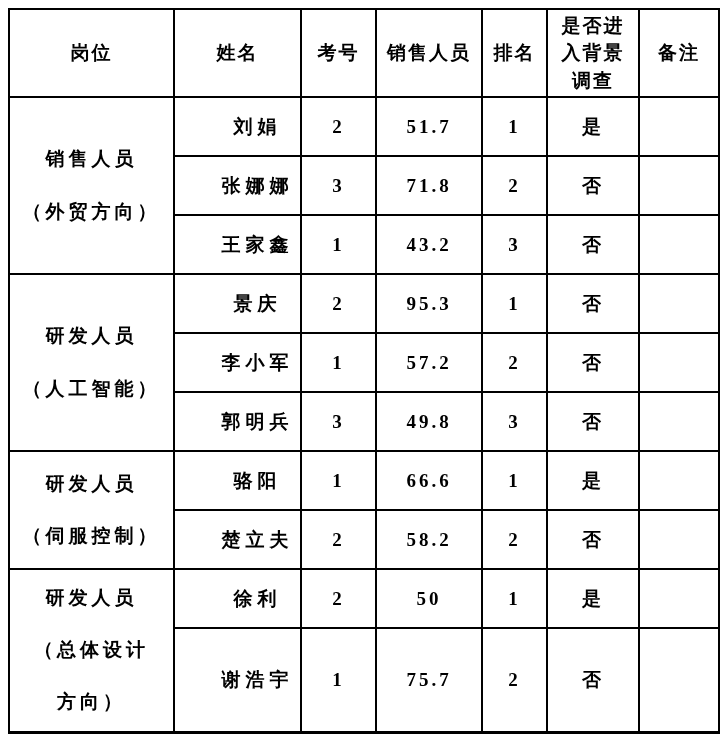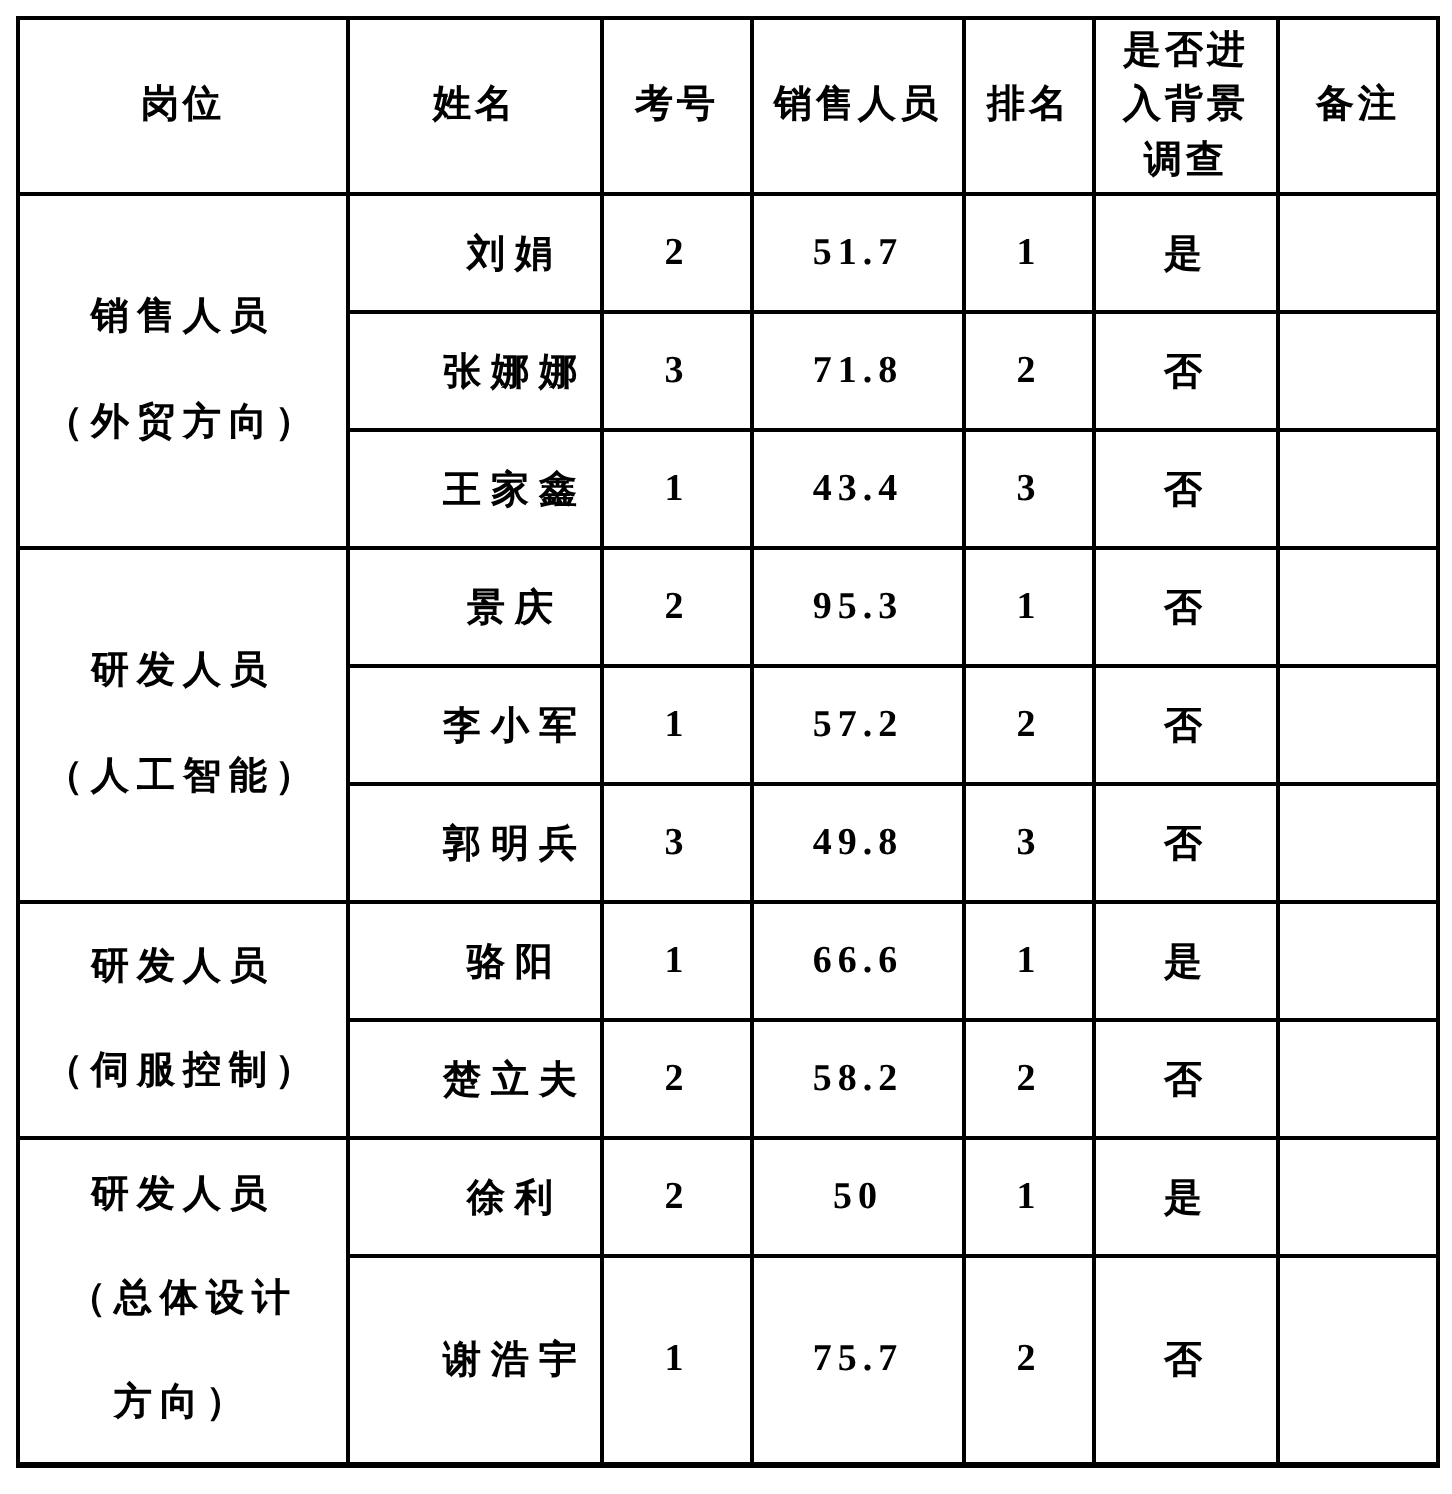--- a/index.html
+++ b/index.html
@@ -92,21 +92,21 @@
         <td class="name-cell">张娜娜</td>
         <td>3</td>
         <td>71.8</td>
         <td>2</td>
         <td>否</td>
         <td></td>
       </tr>
       <tr>
         <td class="name-cell">王家鑫</td>
         <td>1</td>
-        <td>43.4</td>
+        <td>43.2</td>
         <td>3</td>
         <td>否</td>
         <td></td>
       </tr>
 
       <tr>
         <td class="pos-cell" rowspan="3">研发人员
 （人工智能）</td>
         <td class="name-cell">景庆</td>
         <td>2</td>

